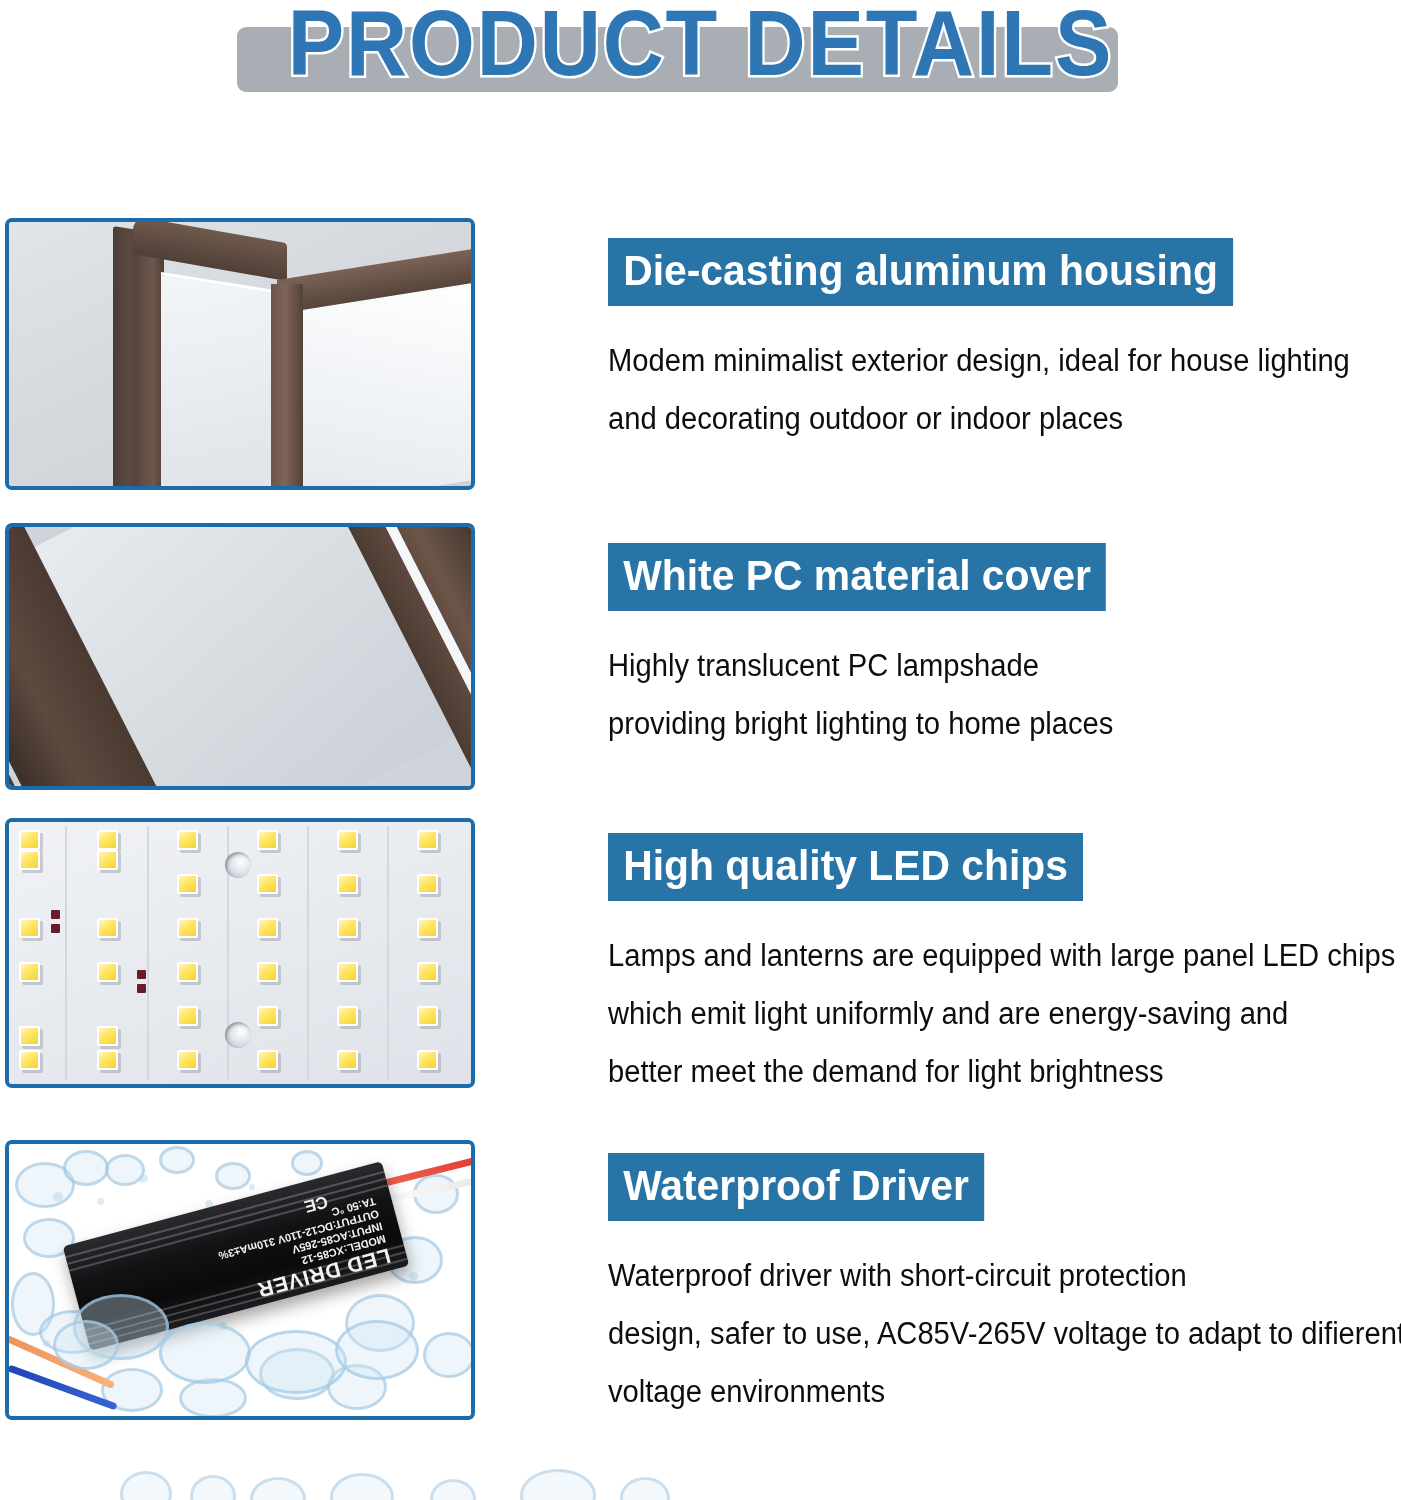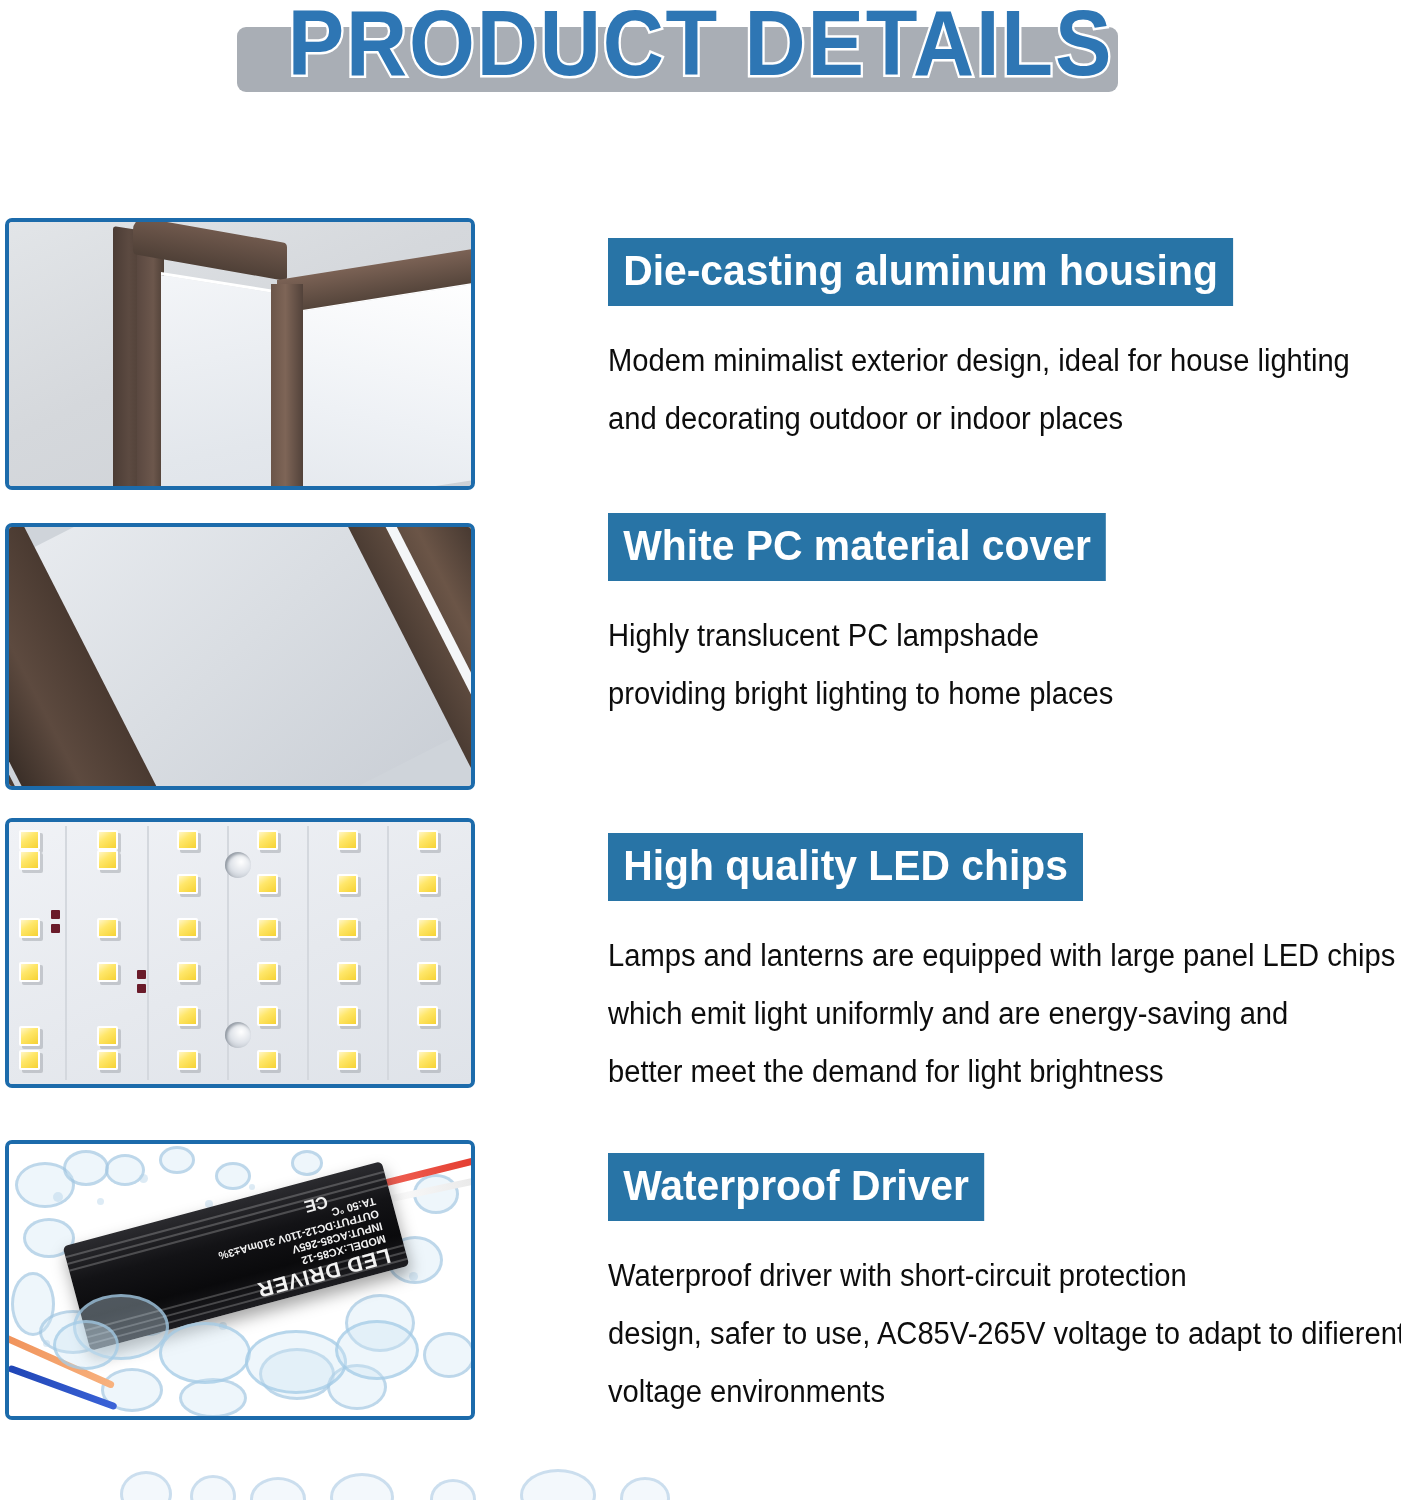--- a/index.html
+++ b/index.html
@@ -256,21 +256,21 @@
   <div class="thumb" id="thumb-2">
     <div class="pc-bg"></div>
     <div class="pc-face"></div>
     <div class="pc-edge" style="left:18px; top:-130px;"></div>
     <div class="pc-band-a"></div>
     <div class="pc-band-b"></div>
     <div class="pc-band-right"></div>
     <div class="pc-edge" style="right:34px; top:-200px;"></div>
   </div>
 
-  <div class="content" style="top:513px;">
+  <div class="content" style="top:543px;">
     <div class="heading">White PC material cover</div>
     <div class="body-text">
       <div>Highly translucent PC lampshade</div>
       <div>providing bright lighting to home places</div>
     </div>
   </div>
 </div>
 
 <div class="row">
 

